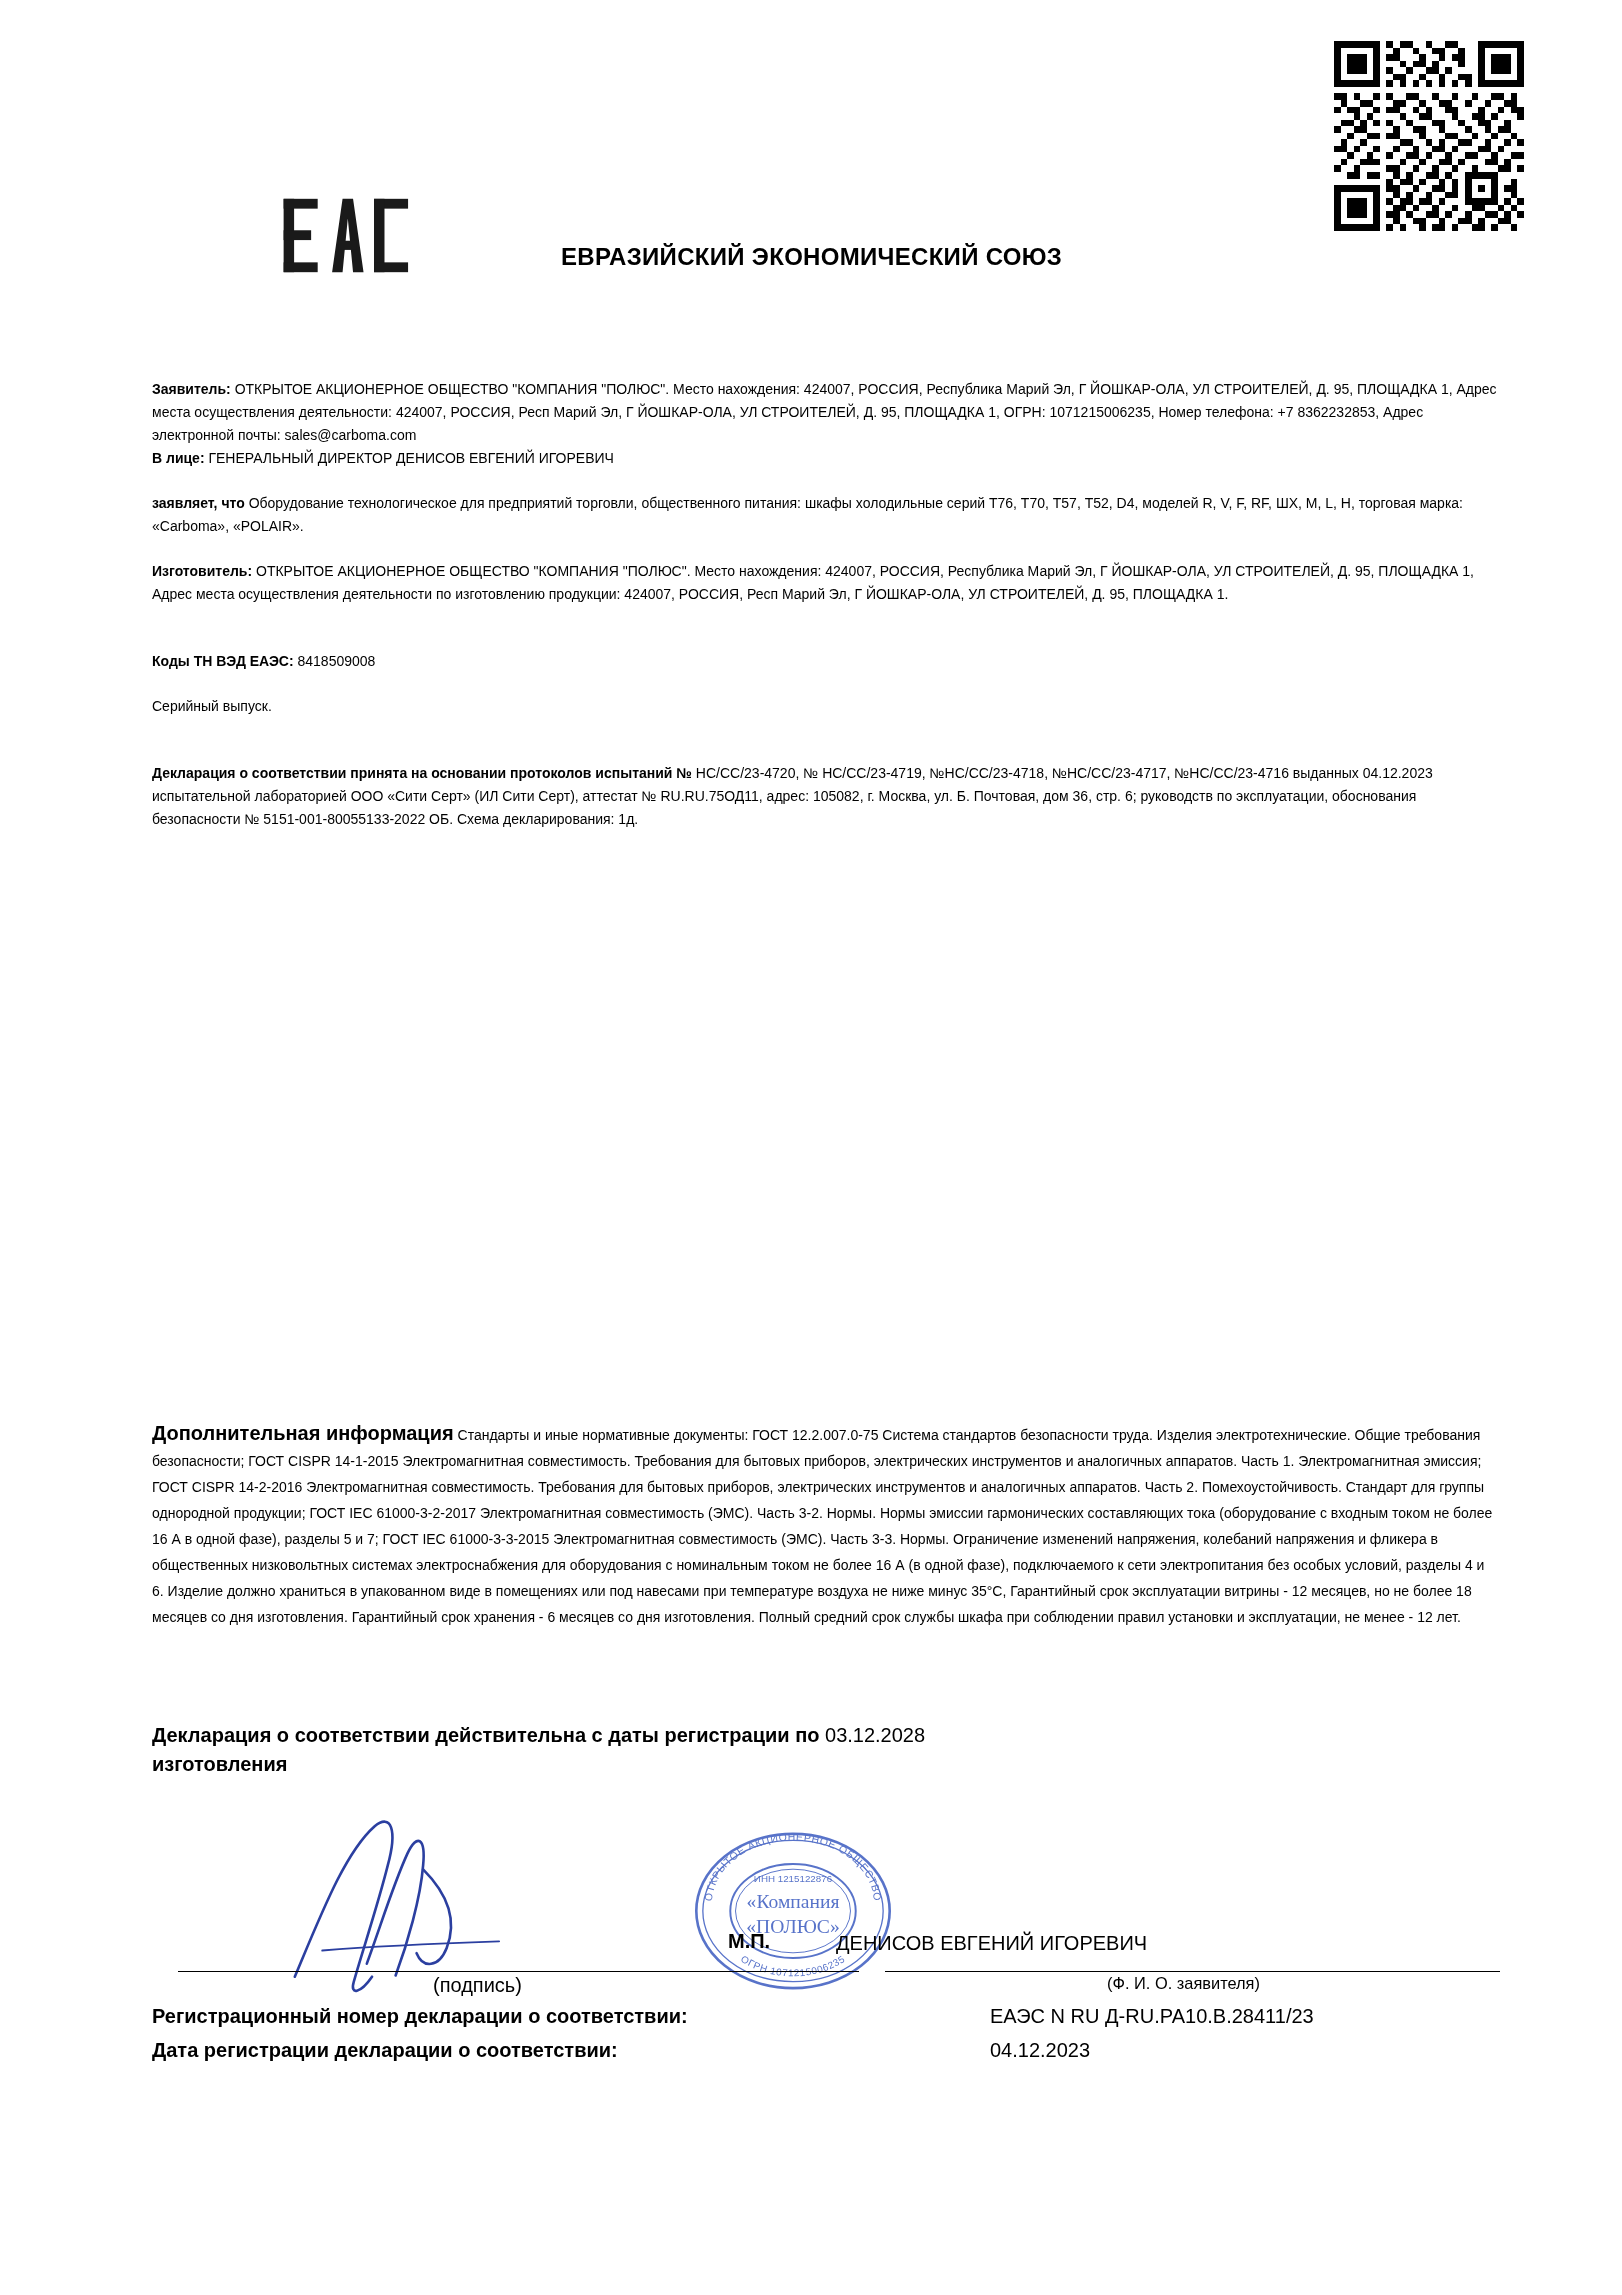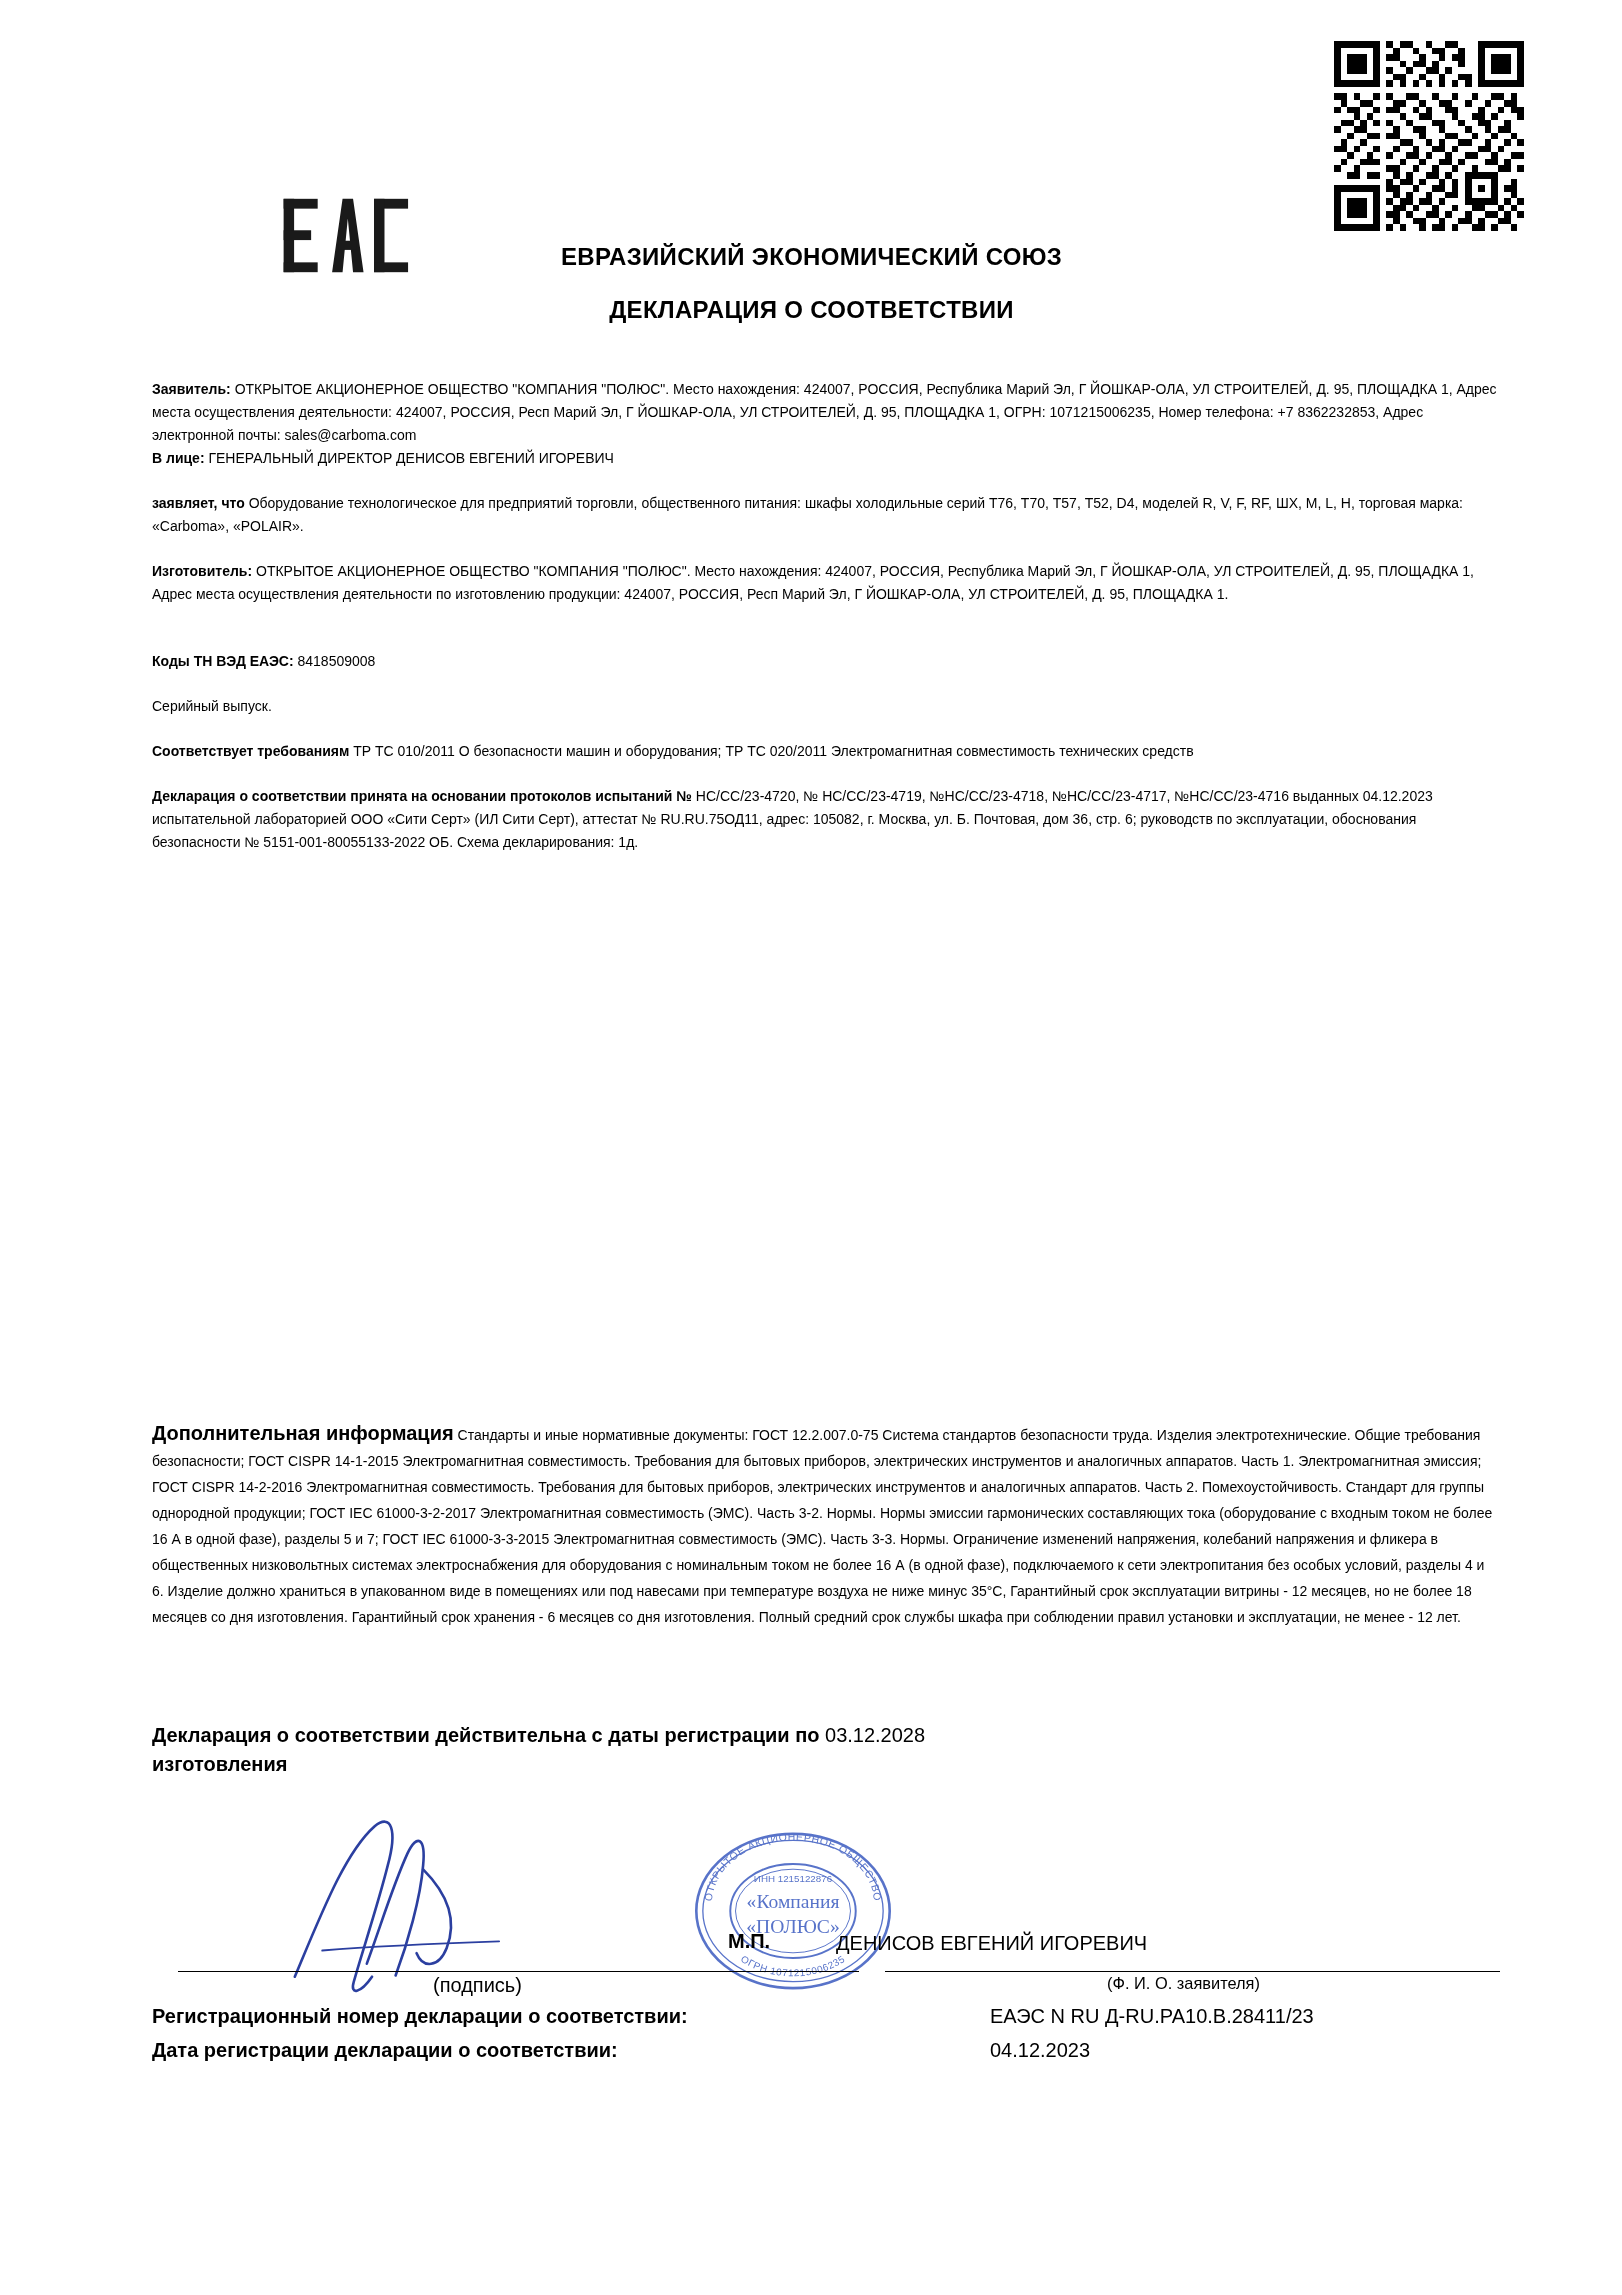--- a/index.html
+++ b/index.html
@@ -432,21 +432,20 @@
         <rect x="88" y="68" width="28" height="14"></rect>
 
         <rect x="142" y="4" width="52" height="15"></rect>
         <rect x="142" y="4" width="16" height="112"></rect>
         <rect x="142" y="101" width="52" height="15"></rect>
       </g>
     </svg>
   </div>
 
   <div class="doc-title">ЕВРАЗИЙСКИЙ ЭКОНОМИЧЕСКИЙ СОЮЗ</div>
-  <div class="doc-subtitle">ДЕКЛАРАЦИЯ О СООТВЕТСТВИИ</div>
 
   <div class="content">
 
     <p class="para"><span class="b">Заявитель:</span><span> ОТКРЫТОЕ АКЦИОНЕРНОЕ ОБЩЕСТВО "КОМПАНИЯ "ПОЛЮС". Место нахождения: 424007, РОССИЯ,  Республика Марий Эл, Г ЙОШКАР-ОЛА, УЛ СТРОИТЕЛЕЙ, Д. 95, ПЛОЩАДКА 1, Адрес места осуществления деятельности: 424007, РОССИЯ, Респ Марий Эл, Г ЙОШКАР-ОЛА, УЛ СТРОИТЕЛЕЙ, Д. 95, ПЛОЩАДКА 1, ОГРН: 1071215006235, Номер телефона: +7 8362232853, Адрес электронной почты: sales@carboma.com</span></p>
 
     <p class="para"><span class="b">В лице:</span><span> ГЕНЕРАЛЬНЫЙ ДИРЕКТОР ДЕНИСОВ ЕВГЕНИЙ ИГОРЕВИЧ</span></p>
 
     <div class="gap-md"></div>
 
     <p class="para"><span class="b">заявляет, что</span><span>  Оборудование технологическое для предприятий торговли, общественного питания: шкафы холодильные серий Т76, Т70, Т57, Т52, D4, моделей R, V, F, RF, ШХ, M, L, H, торговая марка: «Carboma», «POLAIR».</span></p>
@@ -461,21 +460,20 @@
     <div class="gap-md"></div>
 
     <p class="para"><span class="b">Коды ТН ВЭД ЕАЭС:</span><span> 8418509008</span></p>
 
     <div class="gap-md"></div>
 
     <p class="para">Серийный выпуск.</p>
 
     <div class="gap-md"></div>
 
-    <p class="para"><span class="b">Соответствует требованиям</span><span>  ТР ТС 010/2011 О безопасности машин и оборудования; ТР ТС 020/2011 Электромагнитная совместимость технических средств</span></p>
 
     <div class="gap-md"></div>
 
     <p class="para"><span class="b">Декларация о соответствии принята на основании протоколов испытаний №</span><span> НС/СС/23-4720, № НС/СС/23-4719, №НС/СС/23-4718, №НС/СС/23-4717, №НС/СС/23-4716 выданных 04.12.2023 испытательной лабораторией ООО «Сити Серт» (ИЛ Сити Серт), аттестат № RU.RU.75ОД11, адрес: 105082, г. Москва, ул. Б. Почтовая, дом 36, стр. 6; руководств по эксплуатации, обоснования безопасности № 5151-001-80055133-2022 ОБ. Схема декларирования: 1д.</span></p>
 
   </div>
 
   <div class="addinfo">
     <span class="ai-head">Дополнительная информация</span><span> Стандарты и иные нормативные документы: ГОСТ 12.2.007.0-75 Система стандартов безопасности труда. Изделия электротехнические. Общие требования безопасности; ГОСТ CISPR 14-1-2015 Электромагнитная совместимость. Требования для бытовых приборов, электрических инструментов и аналогичных аппаратов. Часть 1. Электромагнитная эмиссия; ГОСТ CISPR 14-2-2016 Электромагнитная совместимость. Требования для бытовых приборов, электрических инструментов и аналогичных аппаратов. Часть 2. Помехоустойчивость. Стандарт для группы однородной продукции; ГОСТ IEC 61000-3-2-2017 Электромагнитная совместимость (ЭМС). Часть 3-2. Нормы. Нормы эмиссии гармонических составляющих тока (оборудование с входным током не более 16 А в одной фазе), разделы 5 и 7; ГОСТ IEC 61000-3-3-2015 Электромагнитная совместимость (ЭМС). Часть 3-3. Нормы. Ограничение изменений напряжения, колебаний напряжения и фликера в общественных низковольтных системах электроснабжения для оборудования с номинальным током не более 16 А (в одной фазе), подключаемого к сети электропитания без особых условий, разделы 4 и 6. Изделие должно храниться в упакованном виде в помещениях или под навесами при температуре воздуха не ниже минус 35°С, Гарантийный срок эксплуатации витрины - 12 месяцев, но не более 18 месяцев со дня изготовления. Гарантийный срок хранения - 6 месяцев со дня изготовления. Полный средний срок службы шкафа при соблюдении правил установки и эксплуатации, не менее - 12 лет.</span>
   </div>

